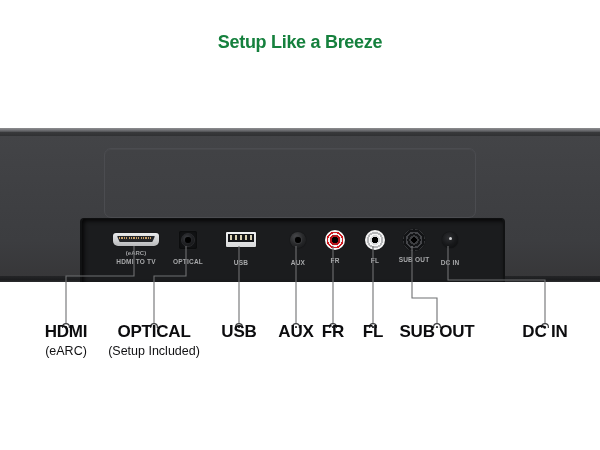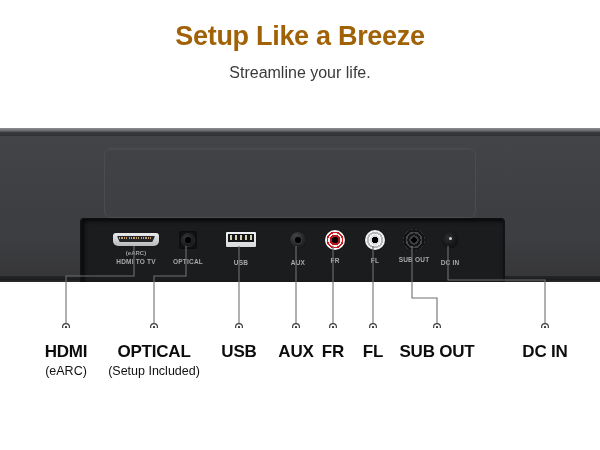--- a/index.html
+++ b/index.html
@@ -7,22 +7,22 @@
     width: 600px; height: 450px;
     background: #ffffff;
     font-family: "Liberation Sans", sans-serif;
     overflow: hidden;
   }
   #root { position: relative; width: 600px; height: 450px; background: #fff; }
 
   
   .header { position: absolute; top: 0; left: 0; width: 600px; text-align: center; }
   .title {
-    font-size: 27px; font-weight: bold; color: #a16207;
-    letter-spacing: -0.3px; margin-top: 23px; line-height: 1;
+    font-size: 18px; font-weight: bold; color: #15803d;
+    letter-spacing: -0.3px; margin-top: 33px; line-height: 1;
   }
   .subtitle {
     font-size: 16px; font-weight: normal; color: #3a3a3c;
     margin-top: 15px; line-height: 1;
   }
 
   
   .soundbar { position: absolute; left: 0; top: 128px; width: 600px; height: 154px; }
   .bar-top-hi {
     position: absolute; left: 0; top: 0; width: 600px; height: 4px;
@@ -156,39 +156,38 @@
   }
   .dc-pin {
     position: absolute; left: 6.5px; top: 5px; width: 3px; height: 3px;
     border-radius: 50%; background: #cdced0;
   }
 
   
   .leaders { position: absolute; left: 0; top: 128px; width: 600px; height: 200px; }
 
   
-  .callouts { position: absolute; left: 0; top: 328px; width: 600px; height: 60px; }
+  .callouts { position: absolute; left: 0; top: 308px; width: 600px; height: 60px; }
   .callout { position: absolute; text-align: center; transform: translateX(-50%); }
   .callout-main {
     font-size: 17px; font-weight: bold; color: #0c0c0e;
     white-space: nowrap; line-height: 20px; letter-spacing: -0.2px;
   }
   .callout-sub {
     font-size: 12.5px; font-weight: normal; color: #111113;
     white-space: nowrap; line-height: 16px; margin-top: 1px;
   }
 </style>
 </head>
 <body>
 
 <div id="root">
 
   <div class="header">
     <div class="title">Setup Like a Breeze</div>
-    <div class="subtitle">Streamline your life.</div>
   </div>
 
   <div class="soundbar">
     <div class="bar-top-hi"></div>
     <div class="bar-top-line"></div>
     <div class="bar-face"></div>
     <div class="recess"></div>
     <div class="bar-bottom-edge"></div>
 
     <div class="port-panel">

